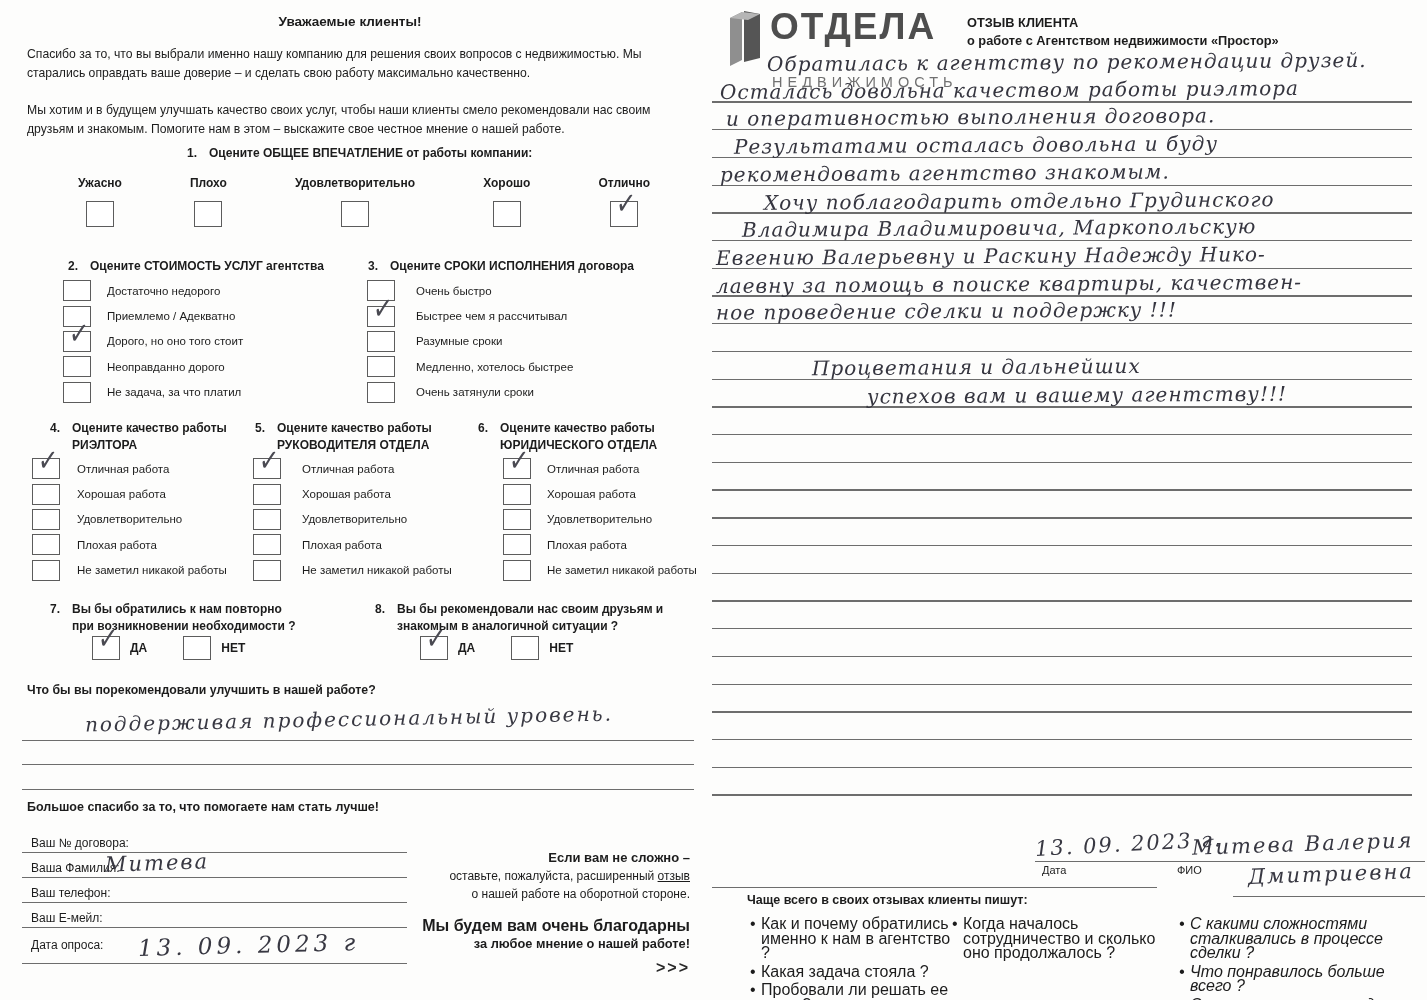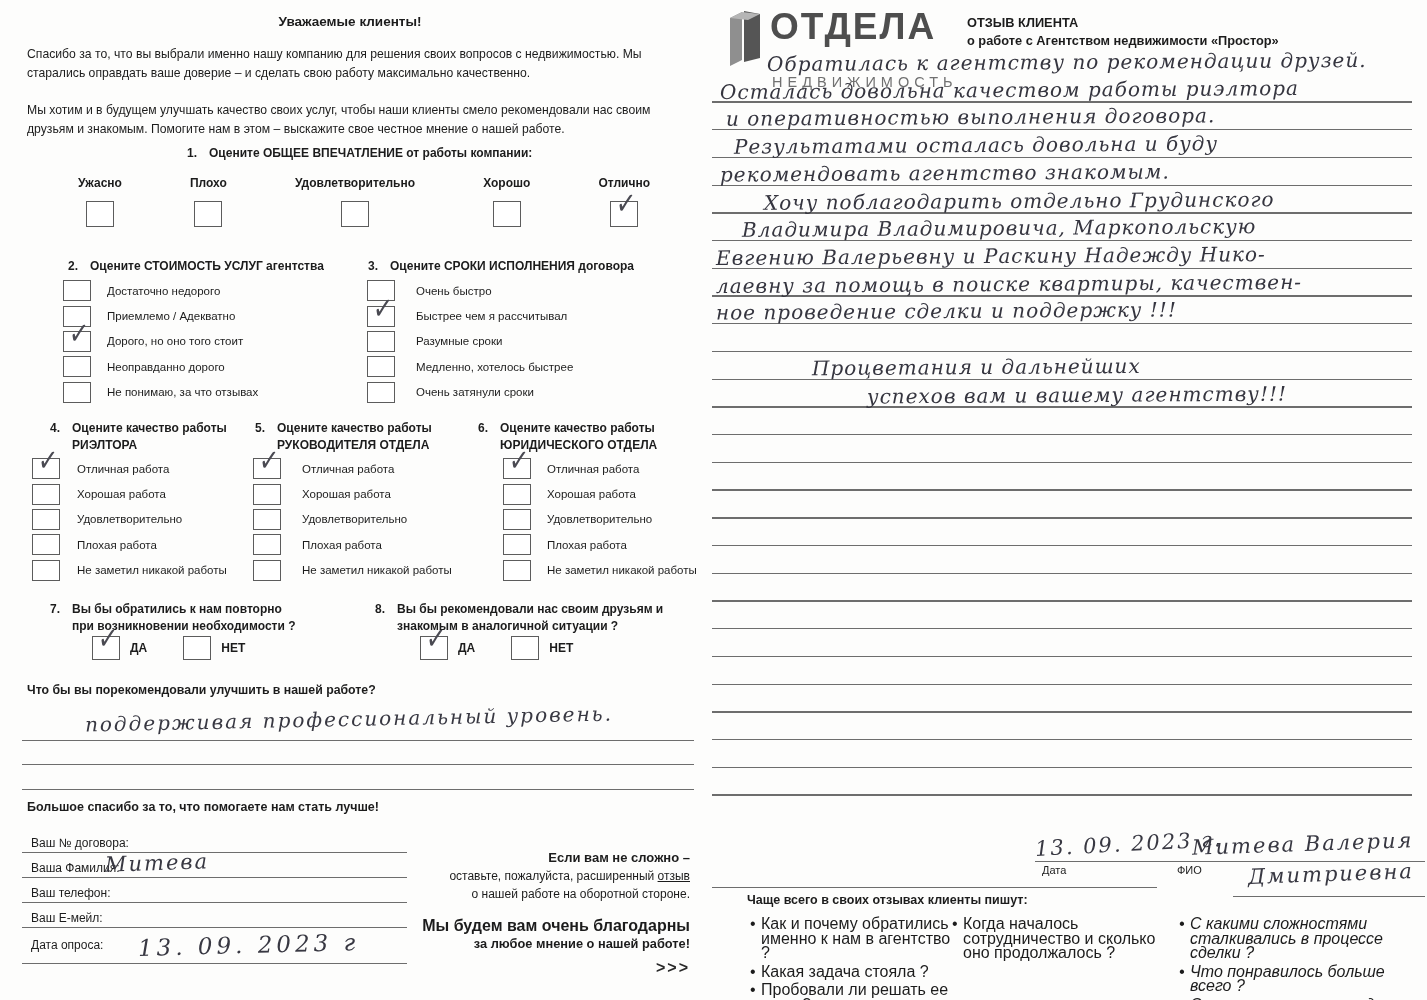--- a/index.html
+++ b/index.html
@@ -113,21 +113,21 @@
           <span class="optlabel" style="margin-left:16px;">Дорого, но оно того стоит</span>
         </div>
 
         <div class="optrow">
           <span class="cb"></span>
           <span class="optlabel" style="margin-left:16px;">Неоправданно дорого</span>
         </div>
 
         <div class="optrow">
           <span class="cb"></span>
-          <span class="optlabel" style="margin-left:16px;">Не понимаю, за что отзывах</span>
+          <span class="optlabel" style="margin-left:16px;">Не задача, за что платил</span>
         </div>
       </div>
 
     <div class="abs qhead" style="left:368px;top:259px;">
       <span class="qnum">3.</span><span>Оцените СРОКИ ИСПОЛНЕНИЯ договора</span>
     </div>
     <div class="abs opts" style="left:367px;top:278px;">
 
         <div class="optrow">
           <span class="cb"></span>

